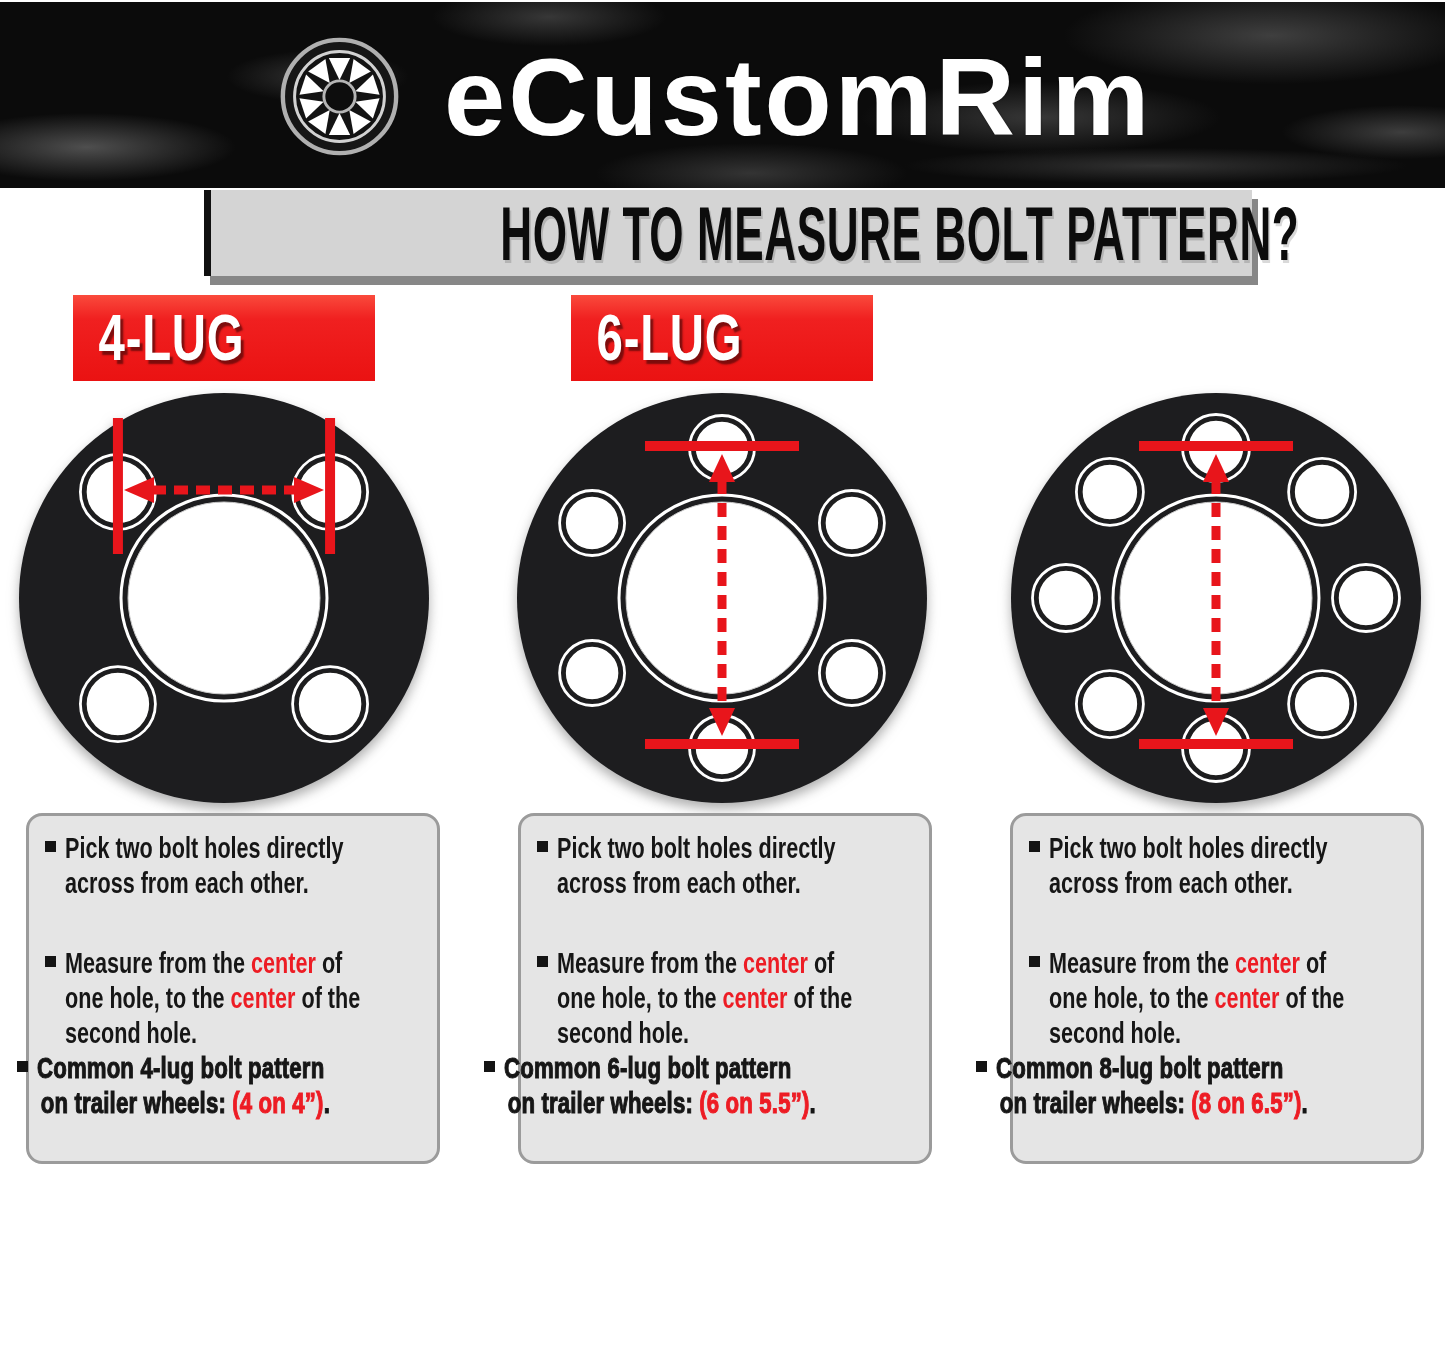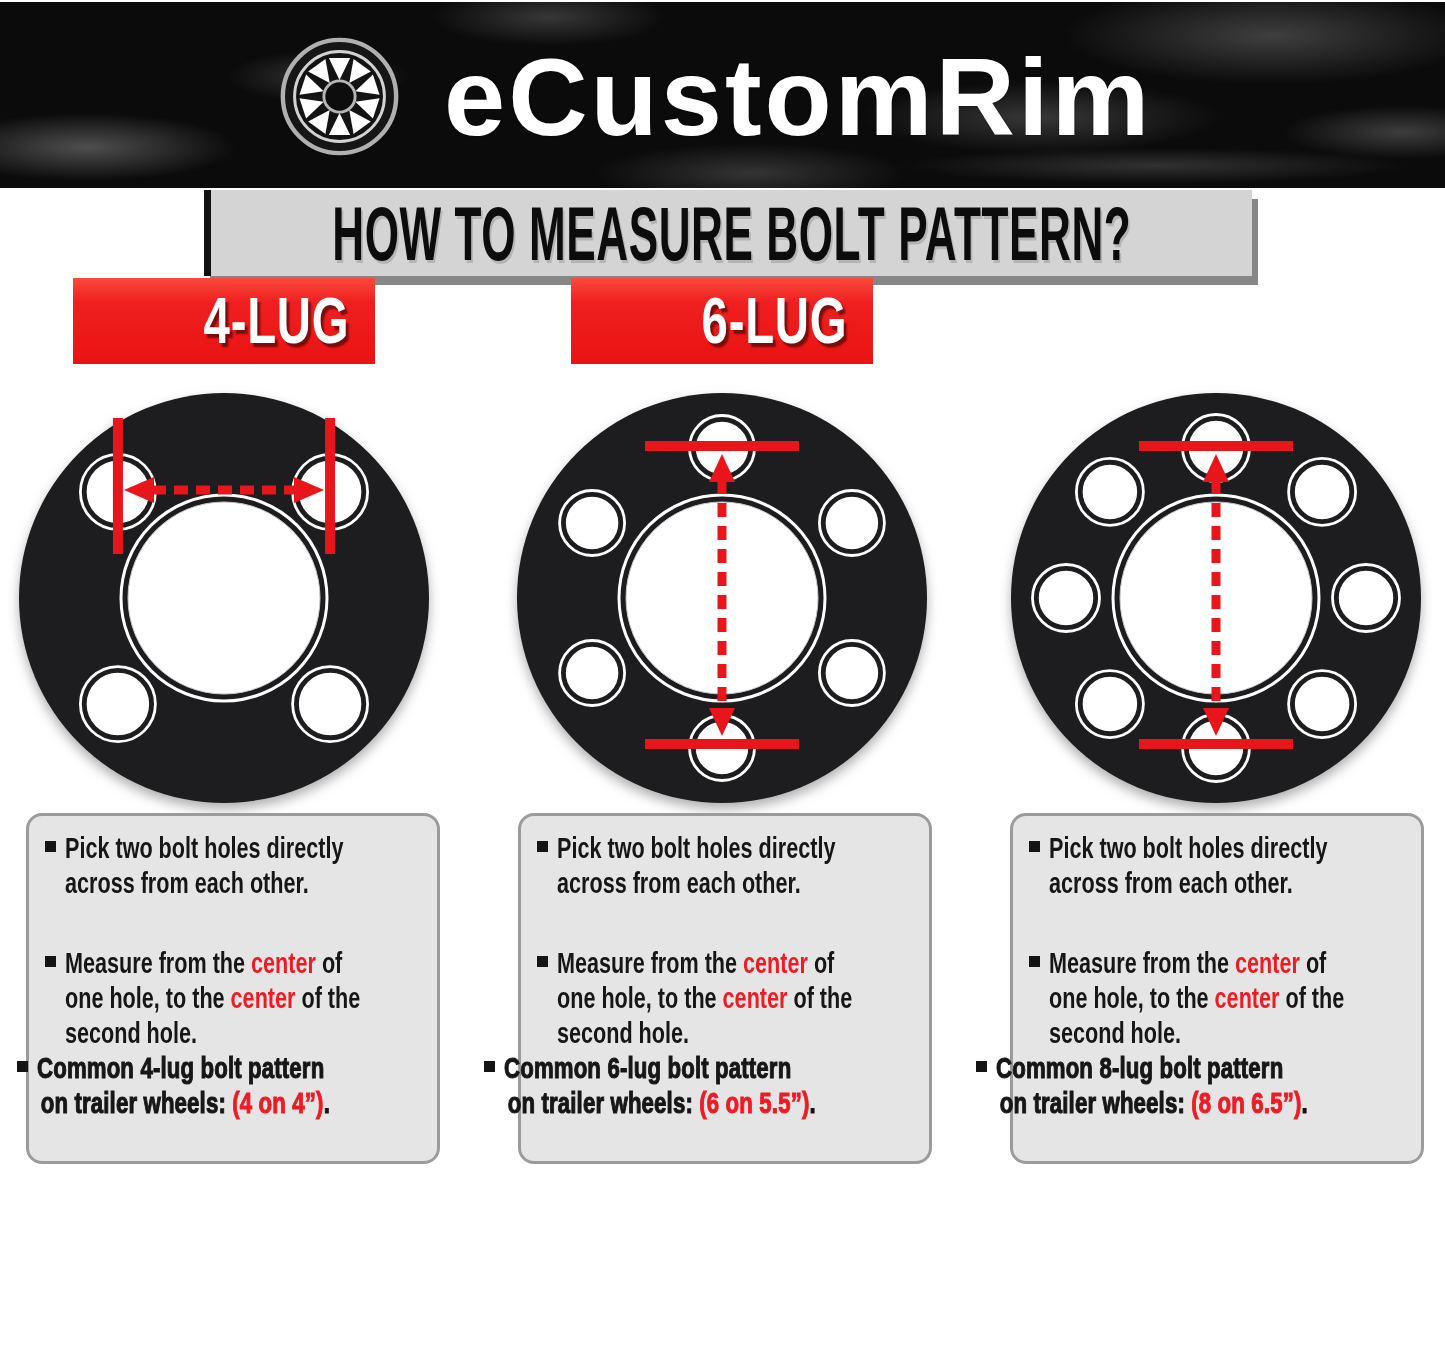--- a/index.html
+++ b/index.html
@@ -21,28 +21,28 @@
   }
   .logo{position:absolute;left:276px;top:31px;width:127px;height:127px;}
   .logo svg{width:100%;height:100%;display:block;}
   .brand{position:absolute;left:444px;top:97px;transform:translateY(-52%);
     color:#ffffff;font-size:110px;font-weight:bold;letter-spacing:3px;white-space:nowrap;
     text-shadow:0 0 2px rgba(0,0,0,.6);}
 
   
   .title-bar{position:absolute;left:204px;top:190px;width:1041px;height:86px;
     background:#d4d4d4;border-left:7px solid #101010;box-shadow:6px 9px 0 #878787;
-    display:flex;align-items:center;justify-content:center;}
+    display:flex;align-items:center;}
   .title-text{font-size:76px;font-weight:bold;color:#0c0c0c;white-space:nowrap;
     transform:scaleX(0.58);letter-spacing:1px;text-shadow:3px 3px 0 rgba(0,0,0,0.15);}
 
   
-  .lug-banner{position:absolute;top:278px;width:302px;height:86px;
+  .lug-banner{position:absolute;top:295px;width:302px;height:86px;
     background:linear-gradient(180deg,#fa4a3c 0%,#f02020 28%,#ea1212 100%);
-    display:flex;align-items:center;justify-content:flex-end;}
+    display:flex;align-items:center;justify-content:flex-start;}
   .lug-banner::before{content:"";position:absolute;left:-9px;top:8px;width:100%;height:100%;
     background:#0a0a0a;z-index:-1;}
   .lug-label{font-size:64px;font-weight:bold;color:#ffffff;white-space:nowrap;
     transform:scaleX(0.74);letter-spacing:1px;text-shadow:4px 4px 2px rgba(64,6,6,0.65);}
   .pos0{left:73px}.pos1{left:571px}.pos2{left:1065px}
 
   
   .wheel{position:absolute;top:388px;width:420px;height:420px;}
   .wheel svg{width:100%;height:100%;display:block;filter:drop-shadow(0 6px 6px rgba(95,95,95,0.5));}
   .wpos0{left:14px}.wpos1{left:512px}.wpos2{left:1006px}

